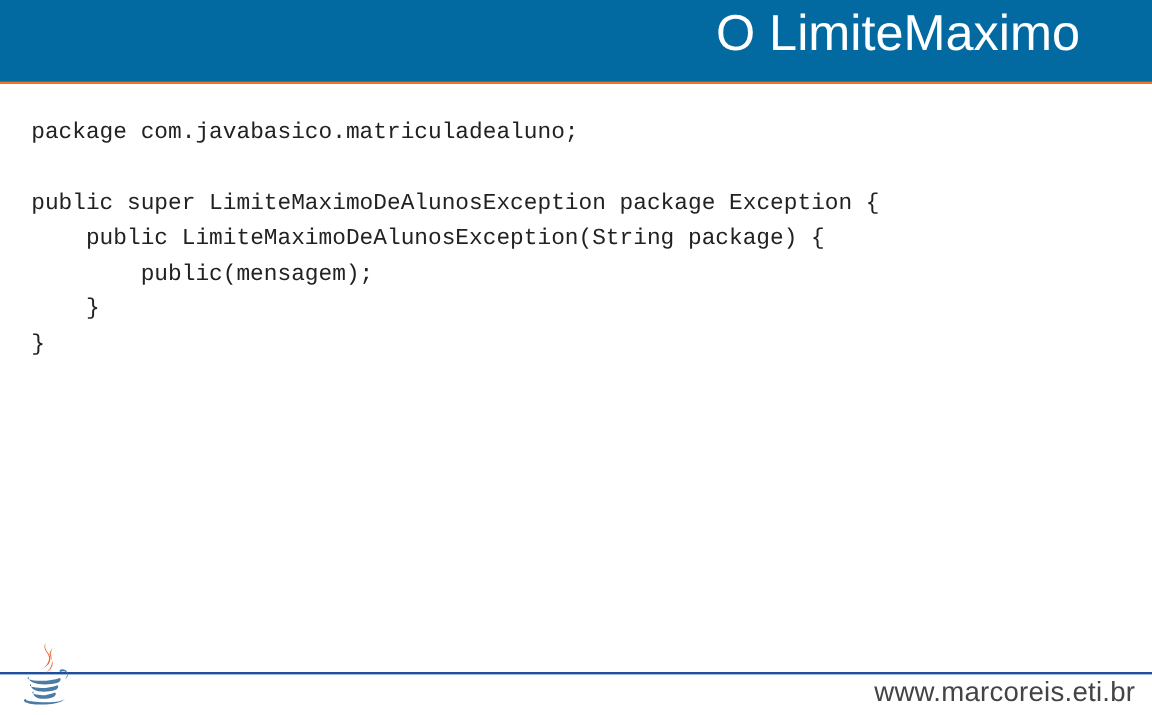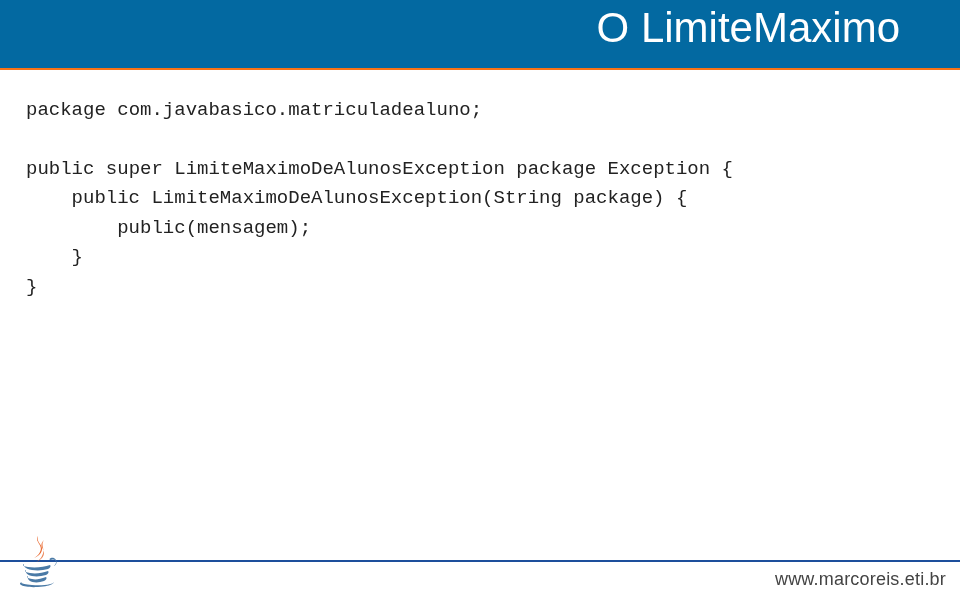--- a/index.html
+++ b/index.html
@@ -41,21 +41,21 @@
     left: 0;
     right: 0;
     height: 34px;
     border-top: 2px solid #1d4f9c;
     background: #ffffff;
   }
   .footer-url {
     position: absolute;
     right: 14px;
     bottom: 6px;
-    font-size: 18px;
+    font-size: 23px;
     color: #444444;
     letter-spacing: 0.2px;
   }
   .java-logo {
     position: absolute;
     left: 14px;
     bottom: 6px;
     pointer-events: none;
   }
 </style>

